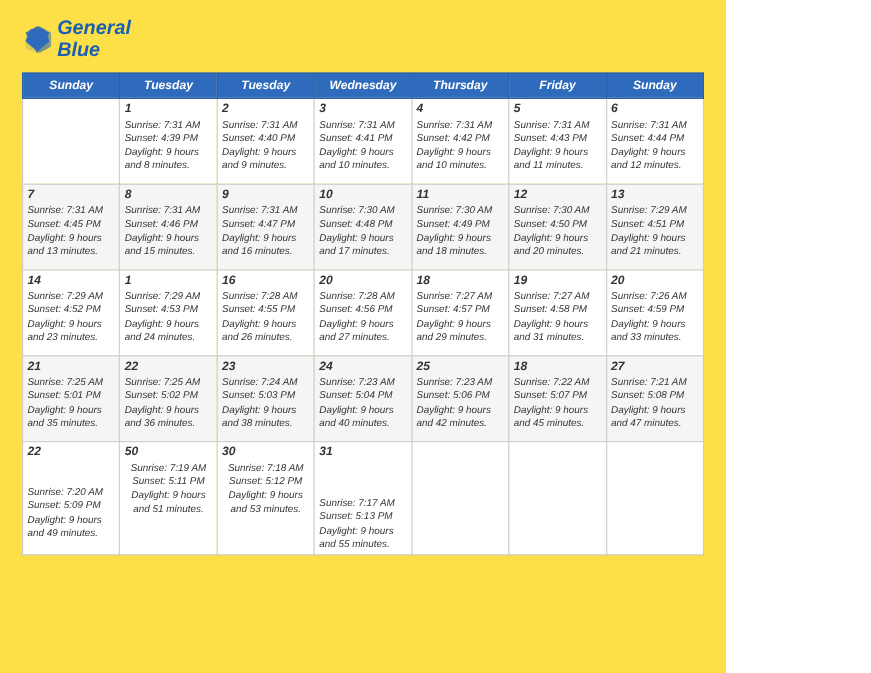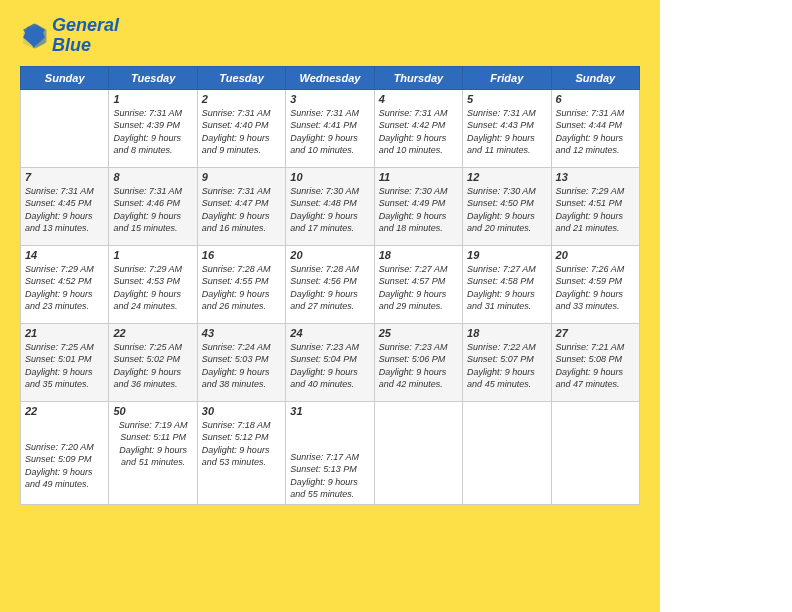--- a/index.html
+++ b/index.html
@@ -284,21 +284,21 @@
 and 35 minutes.</div>
           </td>
           <td>
             <span class="day-number">22</span>
             <div class="day-info" style="white-space: pre-line;">Sunrise: 7:25 AM
 Sunset: 5:02 PM
 Daylight: 9 hours
 and 36 minutes.</div>
           </td>
           <td>
-            <span class="day-number">43</span>
+            <span class="day-number">23</span>
             <div class="day-info" style="white-space: pre-line;">Sunrise: 7:24 AM
 Sunset: 5:03 PM
 Daylight: 9 hours
 and 38 minutes.</div>
           </td>
           <td>
             <span class="day-number">24</span>
             <div class="day-info" style="white-space: pre-line;">Sunrise: 7:23 AM
 Sunset: 5:04 PM
 Daylight: 9 hours
@@ -336,21 +336,21 @@
           </td>
           <td>
             <span class="day-number">50</span>
             <div class="day-info" style="white-space: pre-line; text-align: center;">Sunrise: 7:19 AM
 Sunset: 5:11 PM
 Daylight: 9 hours
 and 51 minutes.</div>
           </td>
           <td>
             <span class="day-number">30</span>
-            <div class="day-info" style="white-space: pre-line;">Sunrise: 7:18 AM
+            <div class="day-info" style="white-space: pre-line; text-align: center;">Sunrise: 7:18 AM
 Sunset: 5:12 PM
 Daylight: 9 hours
 and 53 minutes.</div>
           </td>
           <td>
             <span class="day-number">31</span>
             <div class="day-info" style="white-space: pre-line; margin-top: 34px;">Sunrise: 7:17 AM
 Sunset: 5:13 PM
 Daylight: 9 hours
 and 55 minutes.</div>

